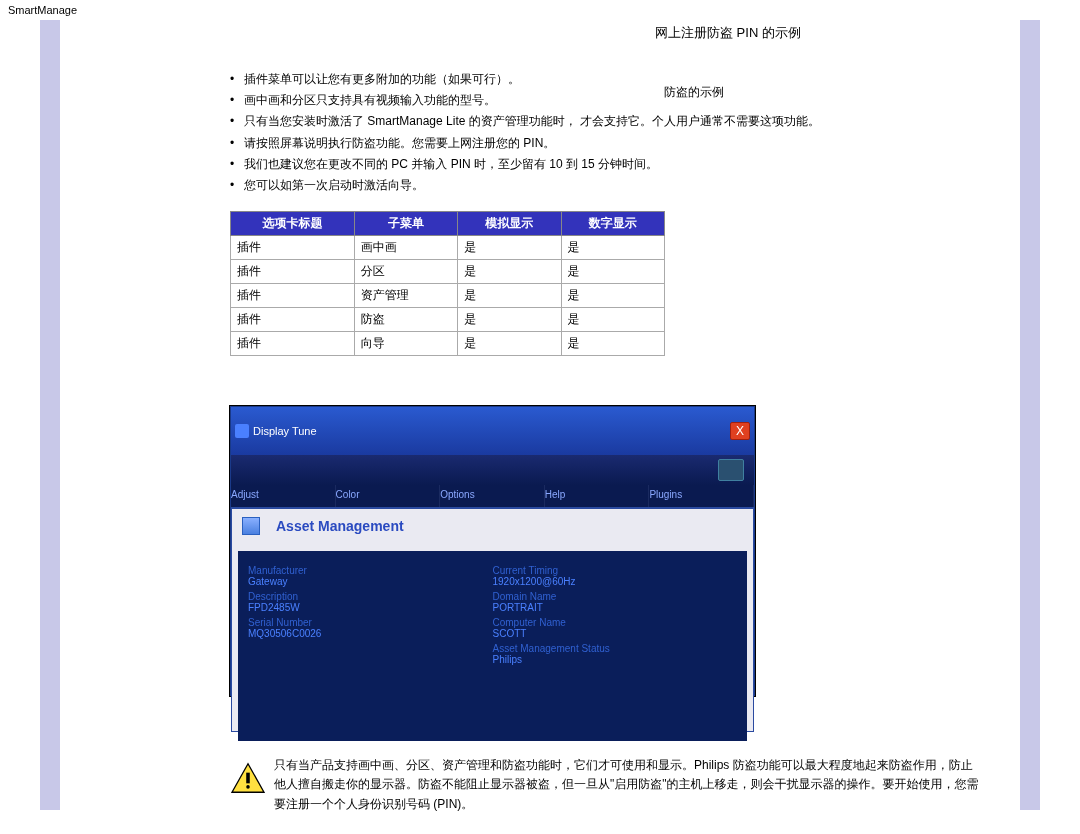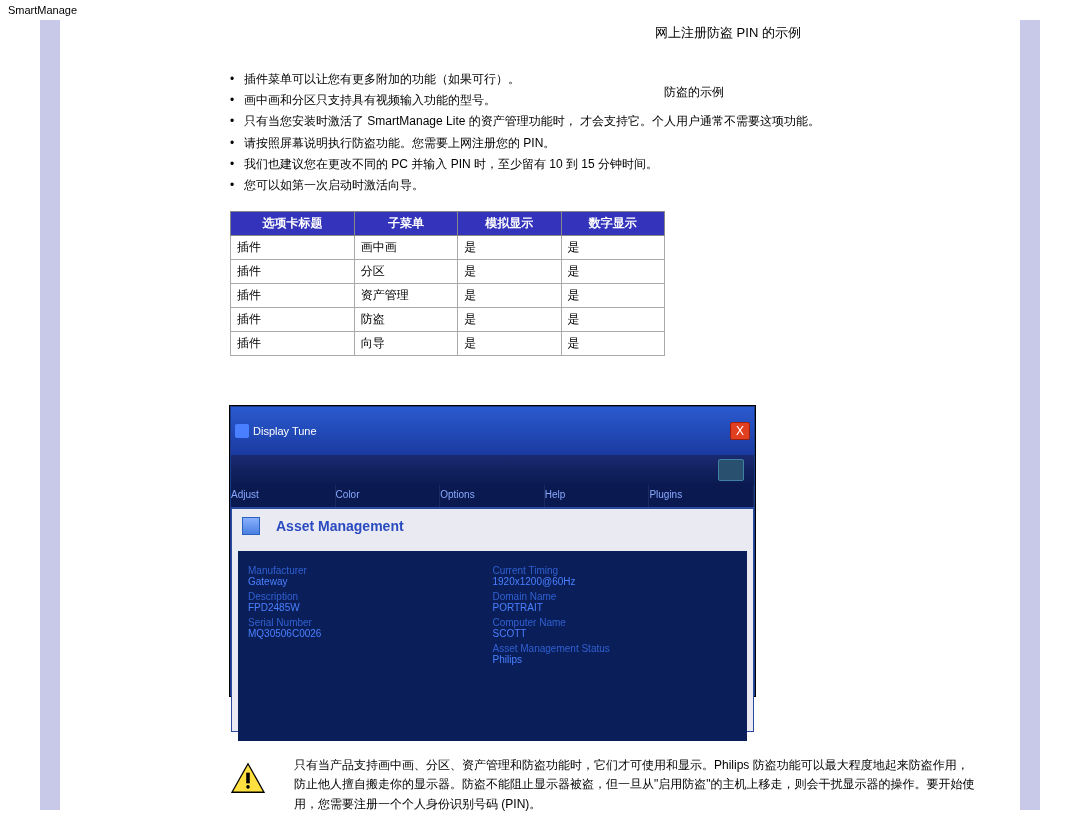--- a/index.html
+++ b/index.html
@@ -27,21 +27,21 @@
   .dt-tabs{display:flex;height:22px;background:#0a1a50;border-bottom:1px solid #2a4aa0}
   .dt-tab{flex:1;text-align:left;color:#8aa8ff;font-size:10px;padding-top:4px;border-right:1px solid #1a2a60}
   .dt-body{background:#eaeaf2;height:210px;padding:6px;border:1px solid #2a4aa0}
   .dt-panel-head{display:flex;align-items:center;gap:16px;padding:2px 4px}
   .dt-panel-head .ico{width:16px;height:16px;background:linear-gradient(#8ab0ff,#4a80e0);border:1px solid #2a60c0}
   .dt-panel-head .txt{color:#2a4ac0;font-size:14px;font-weight:bold}
   .dt-data{display:flex;background:#0a1e5a;color:#b8c8ff;height:170px;margin-top:14px;padding:10px;font-size:10px}
   .dt-col{flex:1}
   .dt-col .lbl{color:#3060d0;margin-top:4px}
   .dt-col .val{color:#4a80ff}
-  .note{display:flex;gap:28px;margin-bottom:20px}
+  .note{display:flex;gap:8px;margin-bottom:20px}
   .warn-icon{width:36px;height:32px;margin-top:6px}
   .warn-icon svg{width:100%;height:100%}
   .note-text{flex:1;line-height:1.6;font-size:12px}
   .section-label{font-size:12px;margin-bottom:10px}
   .sidebar-right{width:20px;background:#c8c8e8;margin-left:0;height:790px}
 </style>
 </head>
 <body>
 
 <div class="header-title">SmartManage</div>

